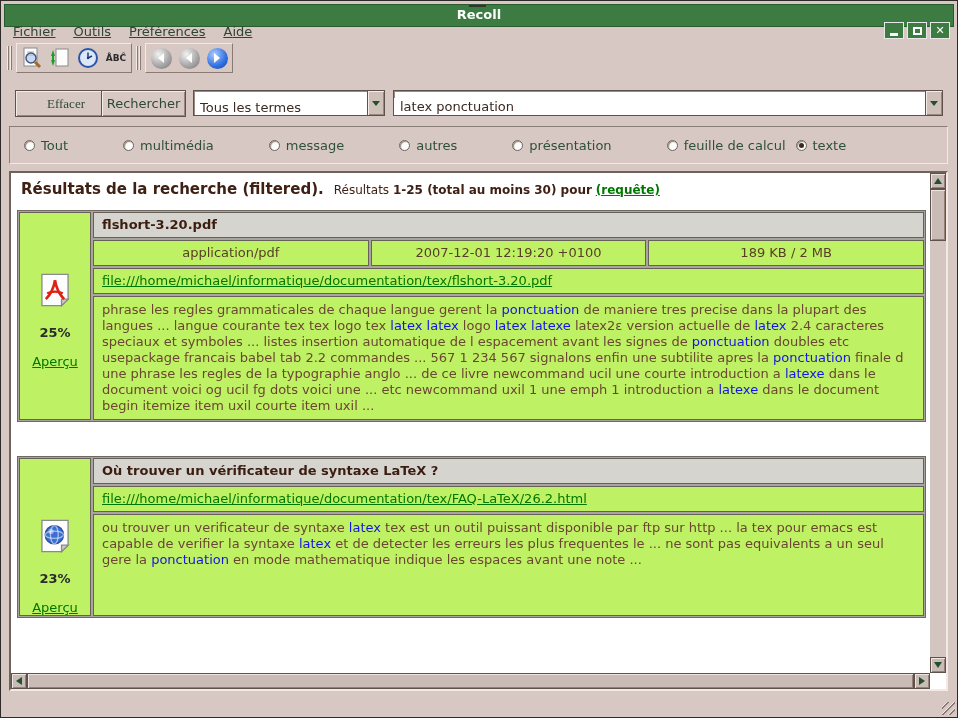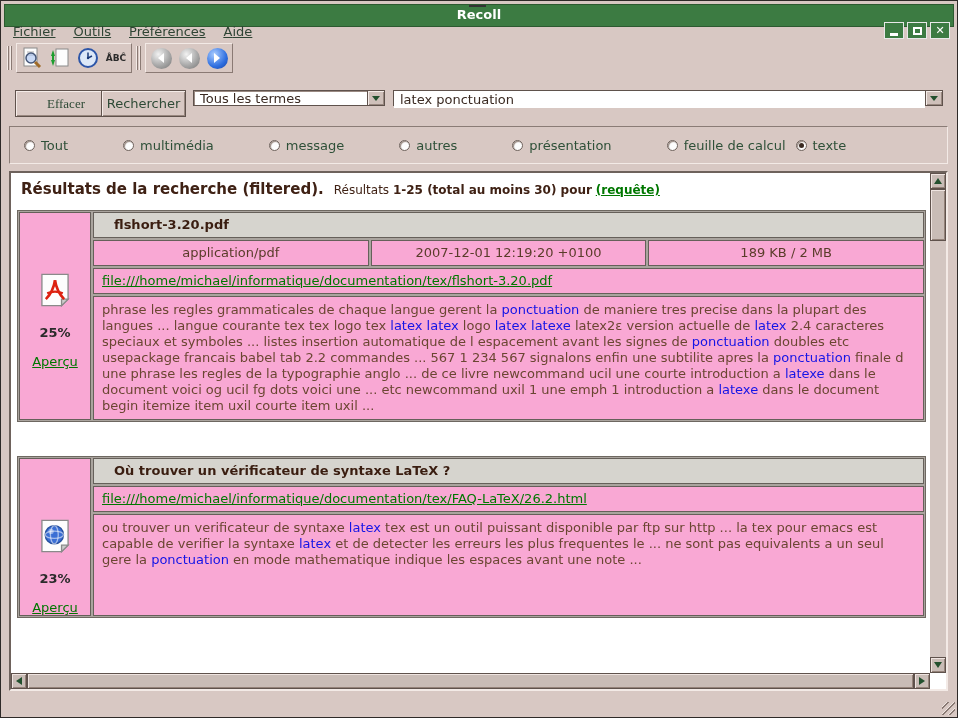--- a/index.html
+++ b/index.html
@@ -52,23 +52,23 @@
   .btn{
     position:absolute;top:89px;height:27px;box-sizing:border-box;
     background-color:#d8c8c3;background-image:radial-gradient(#e7dbd7 22%, transparent 23%);background-size:4px 4px;
     border:1px solid #5f524c;
     box-shadow:inset 1px 1px 0 #f5ece8, inset -1px -1px 0 #998880;
     color:#2e4a36;font-size:13px;font-family:"DejaVu Sans",sans-serif;
     display:flex;align-items:center;justify-content:center;cursor:default;
   }
   #btn-effacer{left:14px;width:102px;font-family:Liberation Serif, serif;}
   #btn-rechercher{left:100px;width:85px;}
-  .combo{position:absolute;top:89px;height:16px;box-sizing:border-box;background:#fff;
+  .combo{position:absolute;top:89px;height:26px;box-sizing:border-box;background:#fff;
     border:1px solid #5f524c;box-shadow:inset 1px 1px 0 #9a8a82;
-    display:flex;align-items:flex-start;font-size:13px;color:#3a2a22;}
+    display:flex;align-items:flex-end;font-size:13px;color:#3a2a22;}
   #combo-mode{left:192px;width:192px;}
   #combo-query{left:392px;width:550px;}
   .combo .text{flex:1;padding-left:6px;white-space:nowrap;overflow:hidden;}
   .combo input{flex:1;border:none;outline:none;padding-left:6px;font:13px "DejaVu Sans",sans-serif;color:#3a2a22;background:#fff;min-width:0;}
   .combo-btn{width:17px;height:100%;box-sizing:border-box;flex:0 0 17px;
     background:#cfc0ba;border:1px solid #5f524c;border-right:none;border-top:none;border-bottom:none;
     box-shadow:inset 1px 1px 0 #f5ece8, inset -1px -1px 0 #998880;
     display:flex;align-items:center;justify-content:center;}
   .tri-down{width:0;height:0;border-left:4px solid transparent;border-right:4px solid transparent;border-top:5px solid #23502e;}
   
@@ -86,26 +86,26 @@
   .results-content{overflow:hidden;background:#fff;position:relative;}
   .results-header{margin:6px 2px 0 10px;white-space:nowrap;color:#3f2114;}
   .results-header .heading{font-size:15px;font-weight:bold;}
   .results-header .summary{font-size:12px;margin-left:10px;}
   .results-header .summary b{font-weight:bold;}
   .results-header a{color:#007700;font-weight:bold;}
   
   .entry{margin:12px 4px 0 6px;display:grid;grid-template-columns:72px 1fr;gap:2px;
     background:#aaa49e;border:1px solid #6e6861;padding:1px;}
   .entry.second{margin-top:34px;}
-  .cell{border:1px solid #66605a;background:#f9a8d4;box-sizing:border-box;}
+  .cell{border:1px solid #66605a;background:#bef264;box-sizing:border-box;}
   .entry-left{display:flex;flex-direction:column;align-items:center;justify-content:flex-start;padding-top:60px;gap:14px;}
   .pct{font-weight:bold;font-size:13px;color:#2b2b2b;}
   a.preview{color:#007700;font-size:13px;}
   .entry-right{display:flex;flex-direction:column;gap:2px;min-width:0;}
-  .e-title{background:#d6d4ce;font-weight:bold;font-size:13px;color:#3a1d10;padding:3px 20px;line-height:18px;}
+  .e-title{background:#d6d4ce;font-weight:bold;font-size:13px;color:#3a1d10;padding:3px 8px;line-height:18px;}
   .e-meta{display:grid;grid-template-columns:1fr 1fr 1fr;gap:2px;}
   .e-meta .cell{text-align:center;font-size:13px;color:#5a3c2a;padding:3px 4px;line-height:18px;}
   .e-url{padding:3px 8px;font-size:13px;line-height:18px;white-space:nowrap;overflow:hidden;}
   .e-url a{color:#007700;}
   .e-snippet{padding:5px 8px;font-size:13px;line-height:16px;color:#6b4632;flex:1;}
   .e-snippet .hl{color:#1414e6;}
   .snip2{min-height:62px;}
   
   .vscroll{display:flex;flex-direction:column;
     background-color:#d3c6c1;background-image:radial-gradient(#c3b4af 22%, transparent 23%);background-size:4px 4px;}

